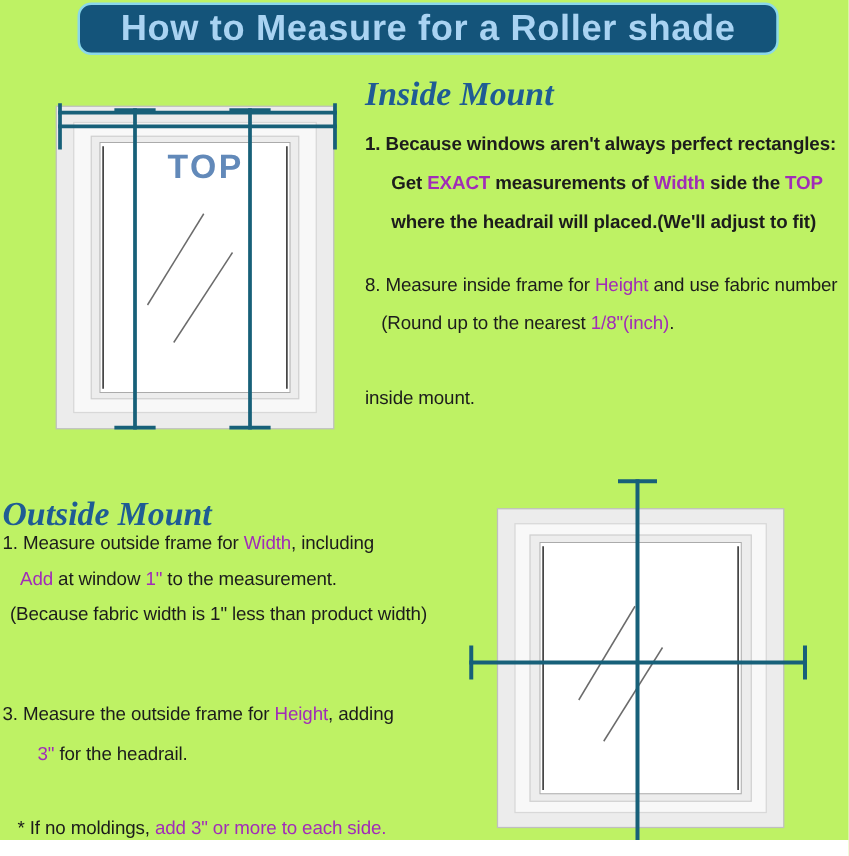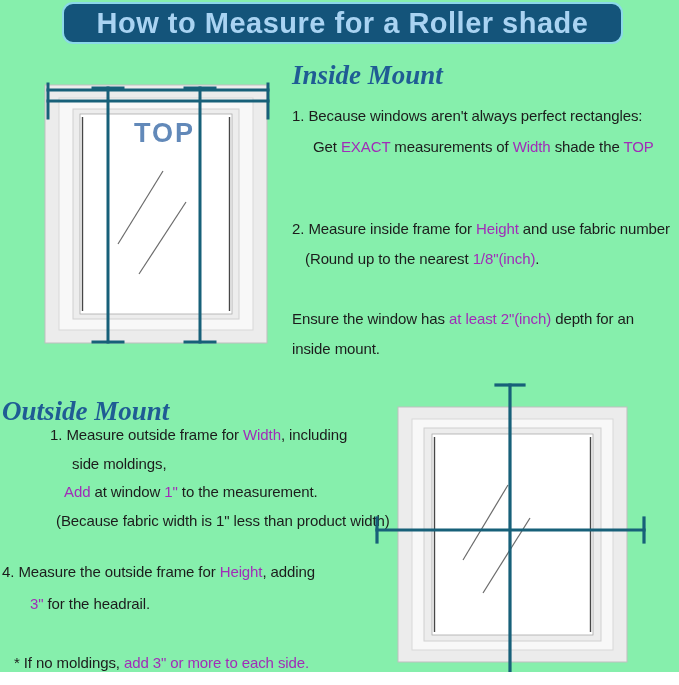--- a/index.html
+++ b/index.html
@@ -1,17 +1,17 @@
 <!DOCTYPE html>
 <html style="--body-text: #1c1c1c; --highlight-purple: #A12CB8; --heading-blue: #1F5C94; --banner-bg: #14547A; --banner-fg: #A9D3F2; --banner-border: #8BD8E9; --measure-line: #176079; --top-label: #6289B9;"><head>
 <meta charset="utf-8">
 <style>
   html,body{margin:0;padding:0;background:#ffffff;}
   .stage{
-    position:relative;width:679px;height:672px;background:#86efac;overflow:hidden;
+    position:relative;width:679px;height:672px;background:#bef264;overflow:hidden;
     font-family:"Liberation Sans",sans-serif;color:var(--body-text,#1c1c1c);
   }
   
   .banner{
     position:absolute;left:62px;top:2px;width:557px;height:38px;
     background:var(--banner-bg,#14547A);
     border:2px solid var(--banner-border,#8BD8E9);
     border-radius:11px;
     display:flex;align-items:center;justify-content:center;
   }
@@ -24,27 +24,27 @@
     position:absolute;
     font-family:"Liberation Serif",serif;font-style:italic;font-weight:bold;
     font-size:27px;color:var(--heading-blue,#1F5C94);white-space:nowrap;
   }
   .inside-h{left:292px;top:60px;}
   .outside-h{left:2px;top:396px;}
   
   .tblock{position:absolute;font-size:15px;letter-spacing:-0.1px;}
   .tblock .tline{white-space:nowrap;}
   .lh30 .tline{line-height:30px;}
-  .lh31 .tline{line-height:31px;}
+  .lh31 .tline{line-height:31px;font-weight:bold;}
   .lh28 .tline{line-height:28.5px;}
   .lh32 .tline{line-height:32px;}
   .inside-s1{left:292px;top:100px;}
   .inside-s2{left:292px;top:214px;}
   .inside-note{left:292px;top:304px;}
-  .outside-s1{left:2px;top:421px;margin-left:48px;}
+  .outside-s1{left:2px;top:421px;}
   .outside-s2{left:2px;top:556px;}
   .outside-note{left:14px;top:648px;}
   .seg-k{color:var(--body-text,#1c1c1c);}
   .seg-p{color:var(--highlight-purple,#A12CB8);}
   
   .win{position:absolute;}
   .win1{left:35px;top:72px;width:245px;height:290px;}
   .win2{left:368px;top:373px;width:287px;height:312px;}
   .f1{fill:#ececec;stroke:#bfbfbf;stroke-width:1;}
   .f2{fill:#f8f8f8;stroke:#d8d8d8;stroke-width:1;}
@@ -93,40 +93,39 @@
       <path class="mline" d="M165,16 V270"></path>
       <path class="mline" d="M150,16 H180"></path>
       <path class="mline" d="M150,270 H180"></path>
     </g>
     <text class="top-txt" x="99" y="70">TOP</text>
   </svg>
 
   <div class="h-serif inside-h">Inside Mount</div>
   <div class="tblock lh31 inside-s1">
       <div class="tline"><span class="seg-k">1. Because windows aren't always perfect rectangles:</span></div>
-      <div class="tline" style="padding-left: 21px;"><span class="seg-k">Get </span><span class="seg-p">EXACT</span><span class="seg-k"> measurements of </span><span class="seg-p">Width</span><span class="seg-k"> shade the </span><span class="seg-p">TOP</span></div>
+      <div class="tline" style="padding-left: 21px;"><span class="seg-k">Get </span><span class="seg-p">EXACT</span><span class="seg-k"> measurements of </span><span class="seg-p">Width</span><span class="seg-k"> side the </span><span class="seg-p">TOP</span></div>
+      <div class="tline" style="padding-left: 21px;"><span class="seg-k">where the headrail will placed.(We'll adjust to fit)</span></div>
     </div>
   <div class="tblock lh30 inside-s2">
-      <div class="tline"><span class="seg-k">2. Measure inside frame for </span><span class="seg-p">Height</span><span class="seg-k"> and use fabric number</span></div>
+      <div class="tline"><span class="seg-k">8. Measure inside frame for </span><span class="seg-p">Height</span><span class="seg-k"> and use fabric number</span></div>
       <div class="tline" style="padding-left: 13px;"><span class="seg-k">(Round up to the nearest </span><span class="seg-p">1/8"(inch)</span><span class="seg-k">.</span></div>
     </div>
   <div class="tblock lh30 inside-note">
-      <div class="tline"><span class="seg-k">Ensure the window has </span><span class="seg-p">at least 2"(inch)</span><span class="seg-k"> depth for an</span></div>
       <div class="tline"><span class="seg-k">inside mount.</span></div>
     </div>
 
   <div class="h-serif outside-h">Outside Mount</div>
   <div class="tblock lh28 outside-s1">
       <div class="tline"><span class="seg-k">1. Measure outside frame for </span><span class="seg-p">Width</span><span class="seg-k">, including</span></div>
-      <div class="tline" style="padding-left: 22px;"><span class="seg-k">side moldings,</span></div>
       <div class="tline" style="padding-left: 14px;"><span class="seg-p">Add</span><span class="seg-k"> at window </span><span class="seg-p">1"</span><span class="seg-k"> to the measurement.</span></div>
       <div class="tline" style="padding-left: 6px;"><span class="seg-k">(Because fabric width is 1" less than product width)</span></div>
     </div>
   <div class="tblock lh32 outside-s2">
-      <div class="tline"><span class="seg-k">4. Measure the outside frame for </span><span class="seg-p">Height</span><span class="seg-k">, adding</span></div>
+      <div class="tline"><span class="seg-k">3. Measure the outside frame for </span><span class="seg-p">Height</span><span class="seg-k">, adding</span></div>
       <div class="tline" style="padding-left: 28px;"><span class="seg-p">3"</span><span class="seg-k">  for the headrail.</span></div>
     </div>
   <div class="tblock lh30 outside-note">
       <div class="tline"><span class="seg-k">* If no moldings, </span><span class="seg-p">add 3" or more to each side.</span></div>
     </div>
 
   <svg class="win win2" viewBox="0 0 287 312">
     <g>
       <rect class="f1" x="30" y="34" width="229" height="255"></rect>
       <rect class="f2" x="44" y="46" width="201" height="231"></rect>

